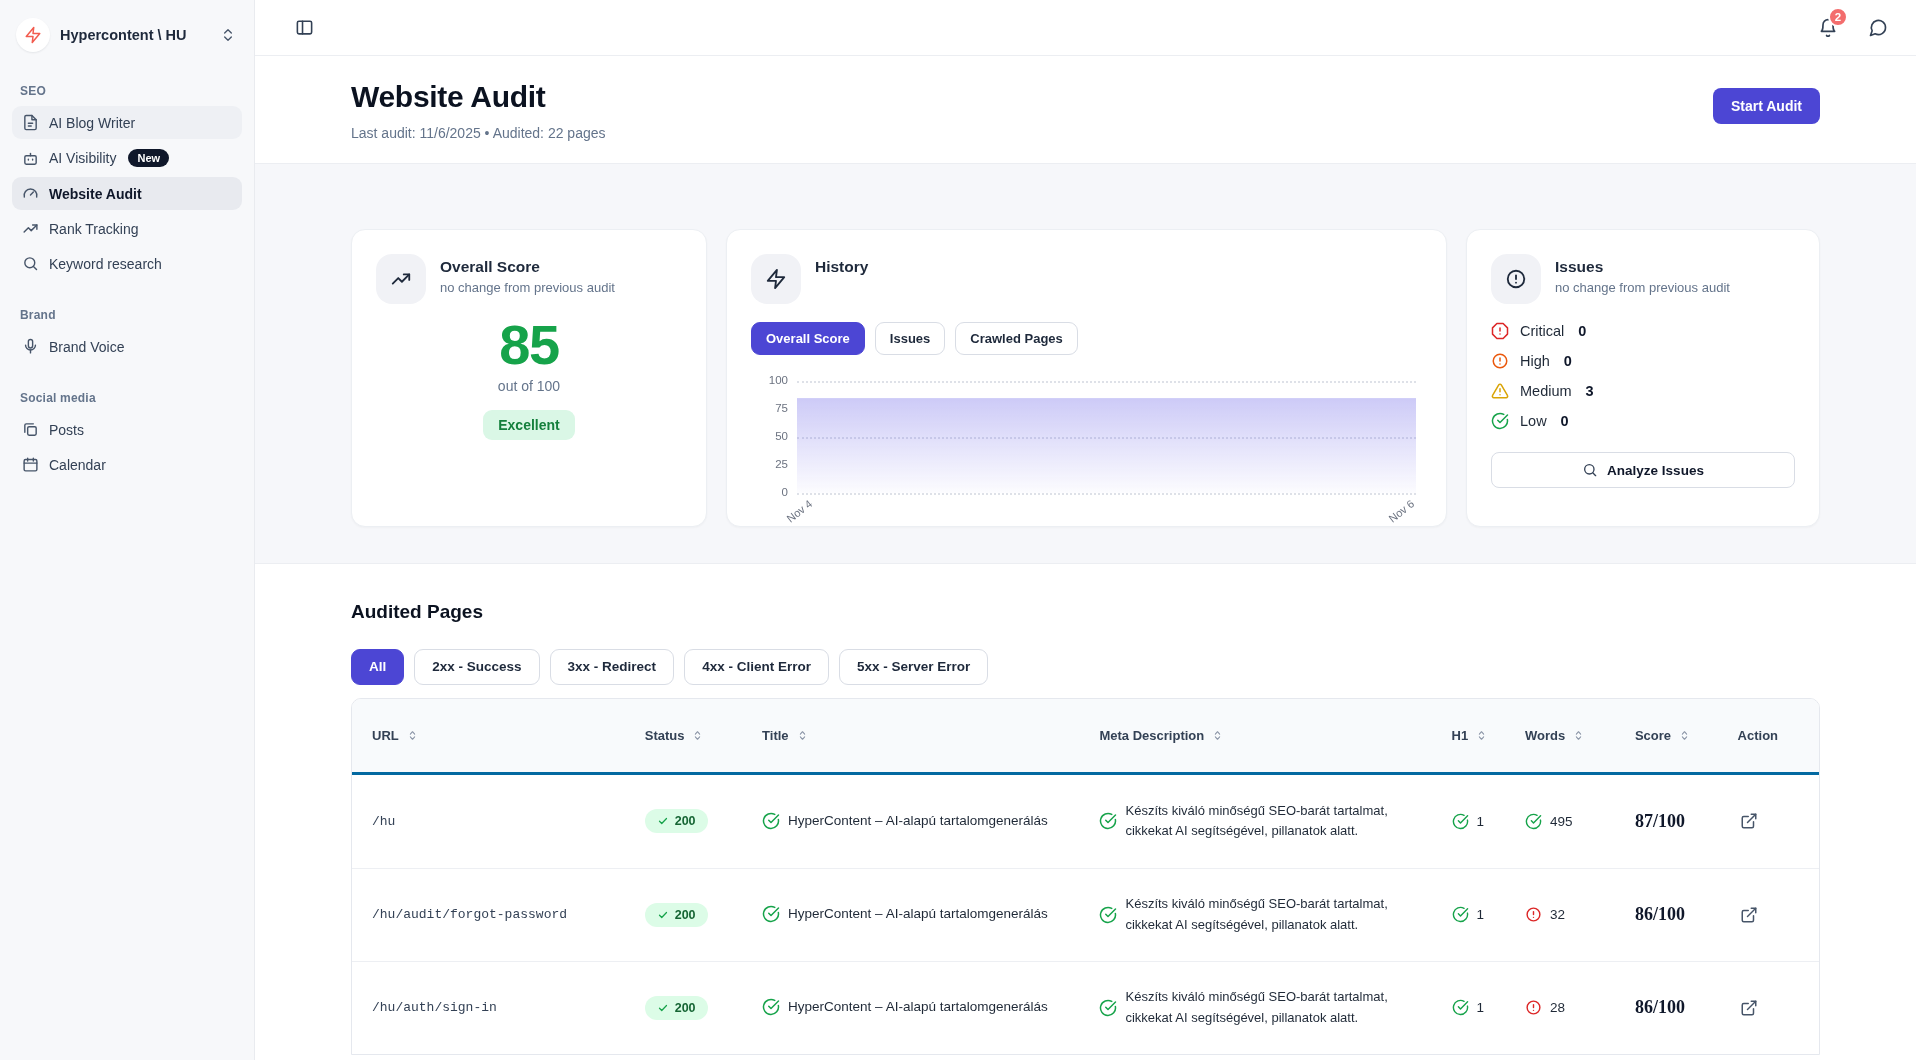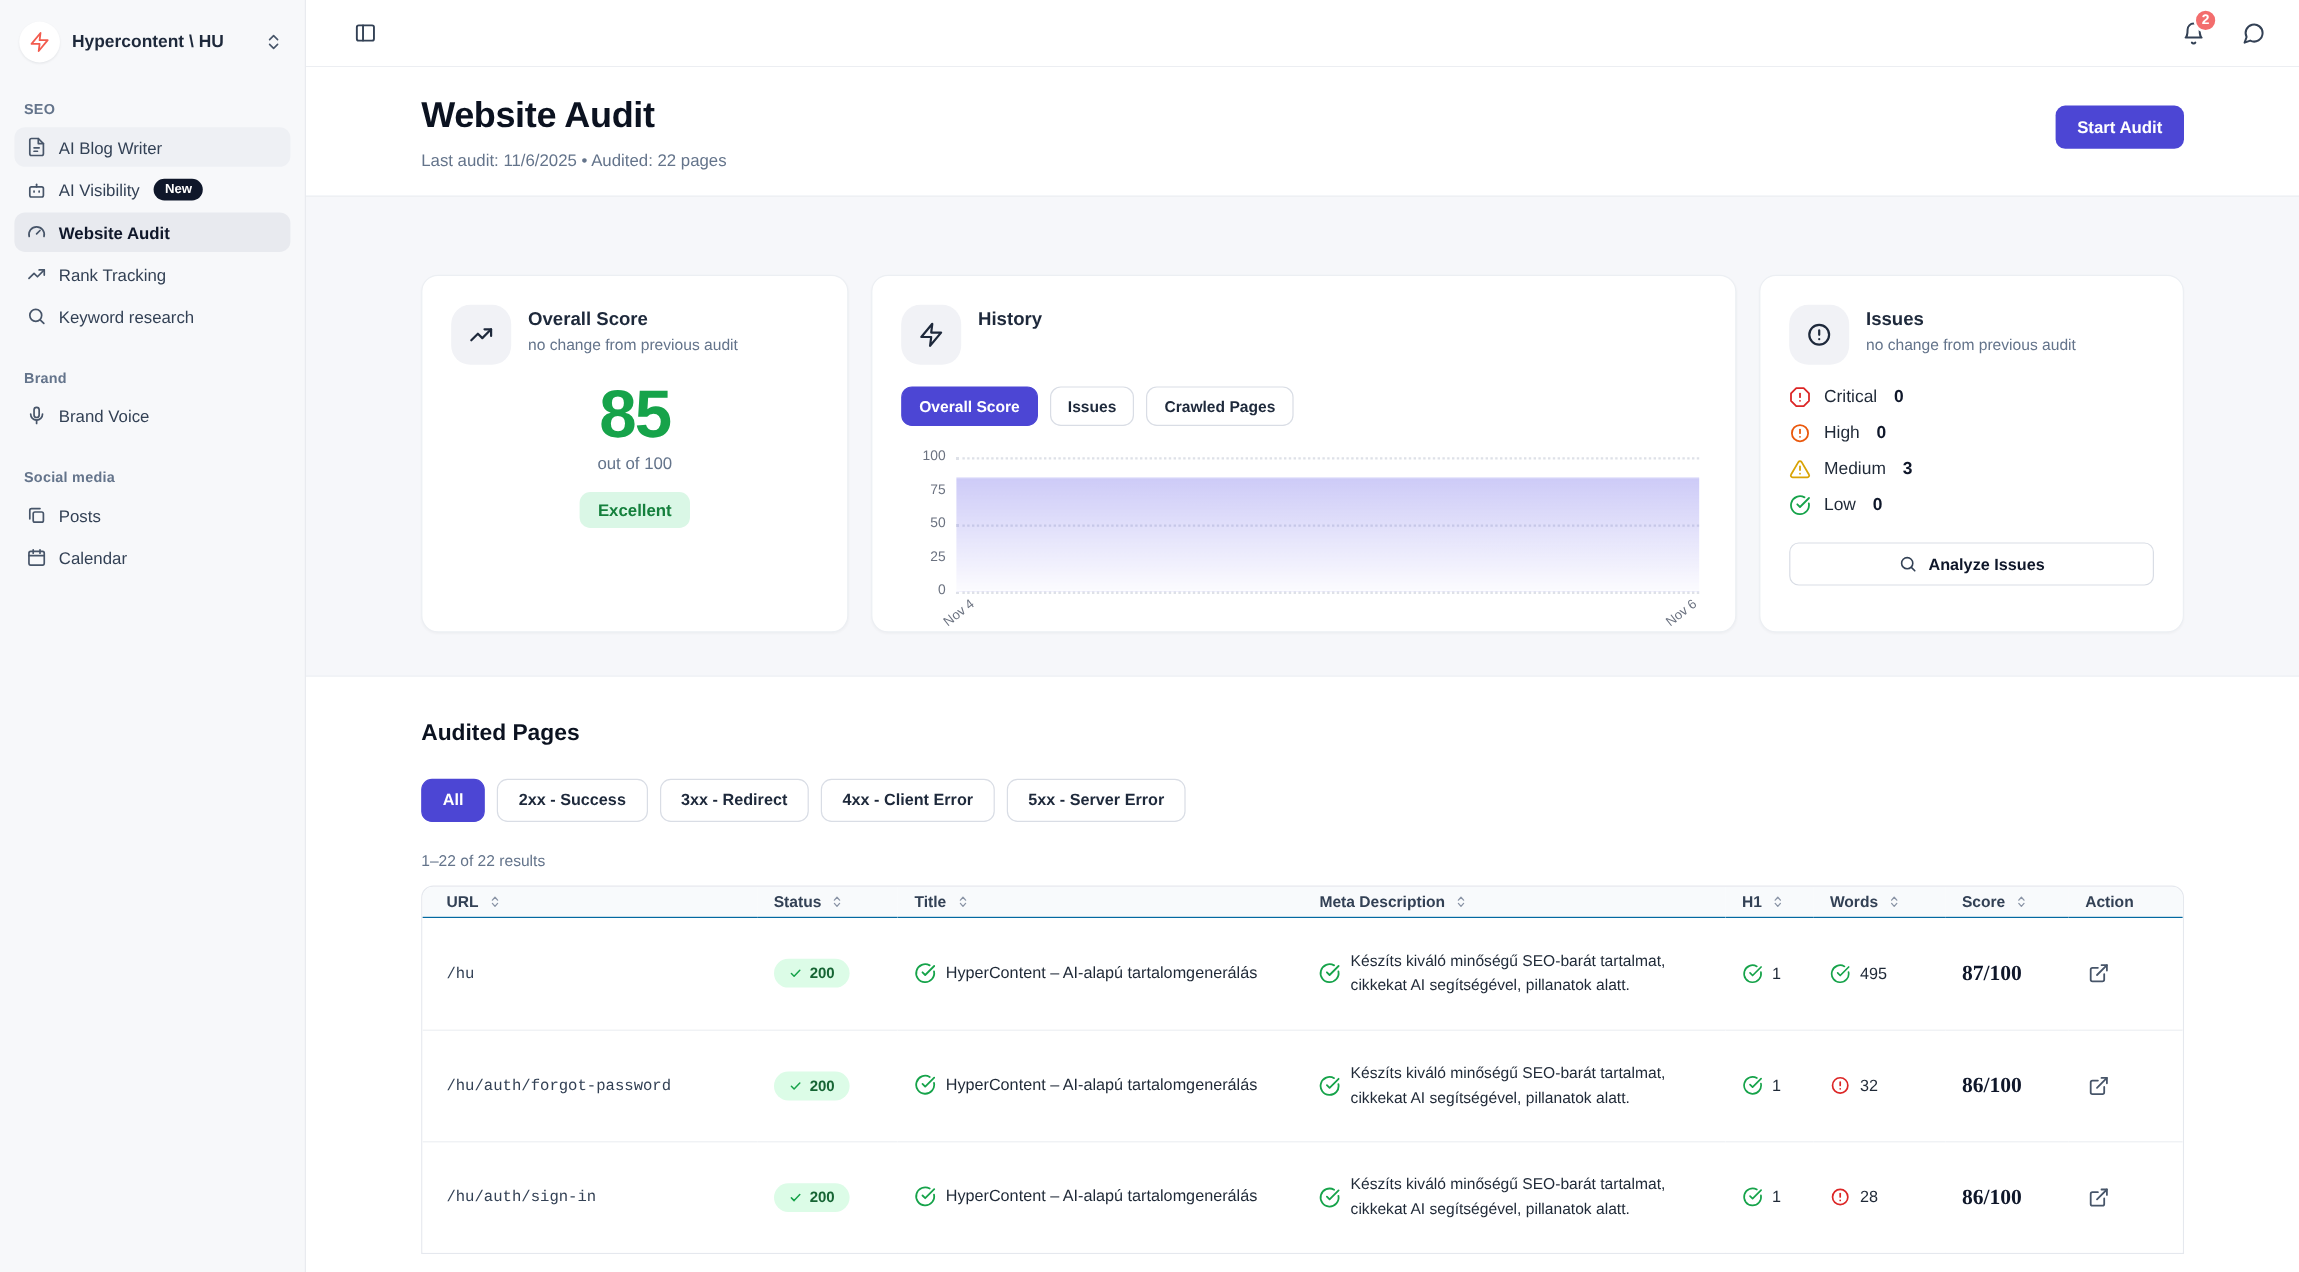--- a/index.html
+++ b/index.html
@@ -88,21 +88,21 @@
   
   .audited { background:#fff; padding:37px 96px 0; }
   .audited-title { font-size:19px; font-weight:800; color:#0b1220; }
   .filters { display:flex; gap:10px; margin-top:26px; }
   .filters .chip { padding:10px 17px; font-size:13.5px; }
   .results { margin-top:25px; font-size:13px; color:#64748b; }
 
   table.pages { width:100%; margin-top:13px; border:1px solid #e5e8ee; border-radius:10px 10px 0 0;
     border-collapse:separate; border-spacing:0; overflow:hidden; table-layout:fixed; }
   .pages th { background:#f8fafc; text-align:left; font-size:13px; font-weight:600; color:#334155;
-    padding:5px 14px; border-bottom:1px solid #0369a1; cursor:pointer; }
+    padding:29px 14px; border-bottom:3px solid #0369a1; cursor:pointer; }
   .pages th .th-inner { display:flex; align-items:center; gap:7px; }
   .pages th svg { color:#8a94a6; flex:0 0 auto; }
   .pages td { padding:16px 14px; vertical-align:middle; font-size:13.5px; color:#1f2937; background:#fff; }
   .pages tbody tr { height:93px; }
   .pages tbody tr + tr td { border-top:1px solid #edeff3; }
   td.url, .pages th:first-child, .pages td:first-child { padding-left:20px; }
   td.url { font-family:"Liberation Mono","DejaVu Sans Mono",monospace; font-size:13px; color:#334155; word-break:break-all; }
   .status-pill { display:inline-flex; align-items:center; gap:6px; background:#dcfce7; color:#166534;
     border-radius:999px; padding:5px 12px; font-size:12.5px; font-weight:600; }
   .status-pill svg { color:#16a34a; }
@@ -433,21 +433,20 @@
       <h2 class="audited-title">Audited Pages</h2>
 
       <div class="filters">
         <button class="chip active">All</button>
         <button class="chip">2xx - Success</button>
         <button class="chip">3xx - Redirect</button>
         <button class="chip">4xx - Client Error</button>
         <button class="chip">5xx - Server Error</button>
       </div>
 
-      <div class="results">1–22 of 22 results</div>
 
       <table class="pages">
         <colgroup>
           <col style="width:19%">
             <col style="width:8%">
             <col style="width:23%">
             <col style="width:24%">
           <col style="width:5%">
             <col style="width:7.5%">
             <col style="width:7%">
@@ -564,21 +563,21 @@
             <td>
                 <button class="ext-btn">
                   <svg width="18" height="18" viewBox="0 0 24 24">
                     <use href="#i-ext"></use>
                   </svg>
                 </button>
               </td>
           </tr>
 
           <tr>
-            <td class="url">/hu/auth/forgot-password</td>
+            <td class="url">/hu/audit/forgot-password</td>
             <td><span class="status-pill">
                   <svg width="12" height="12" viewBox="0 0 24 24">
                     <use href="#i-check"></use>
                   </svg>
                   <span>200</span>
                 </span></td>
             <td>
                 <span class="cell-ic">
                   <svg class="ok-ic" width="18" height="18" viewBox="0 0 24 24">
                     <use href="#i-check-circle"></use>

